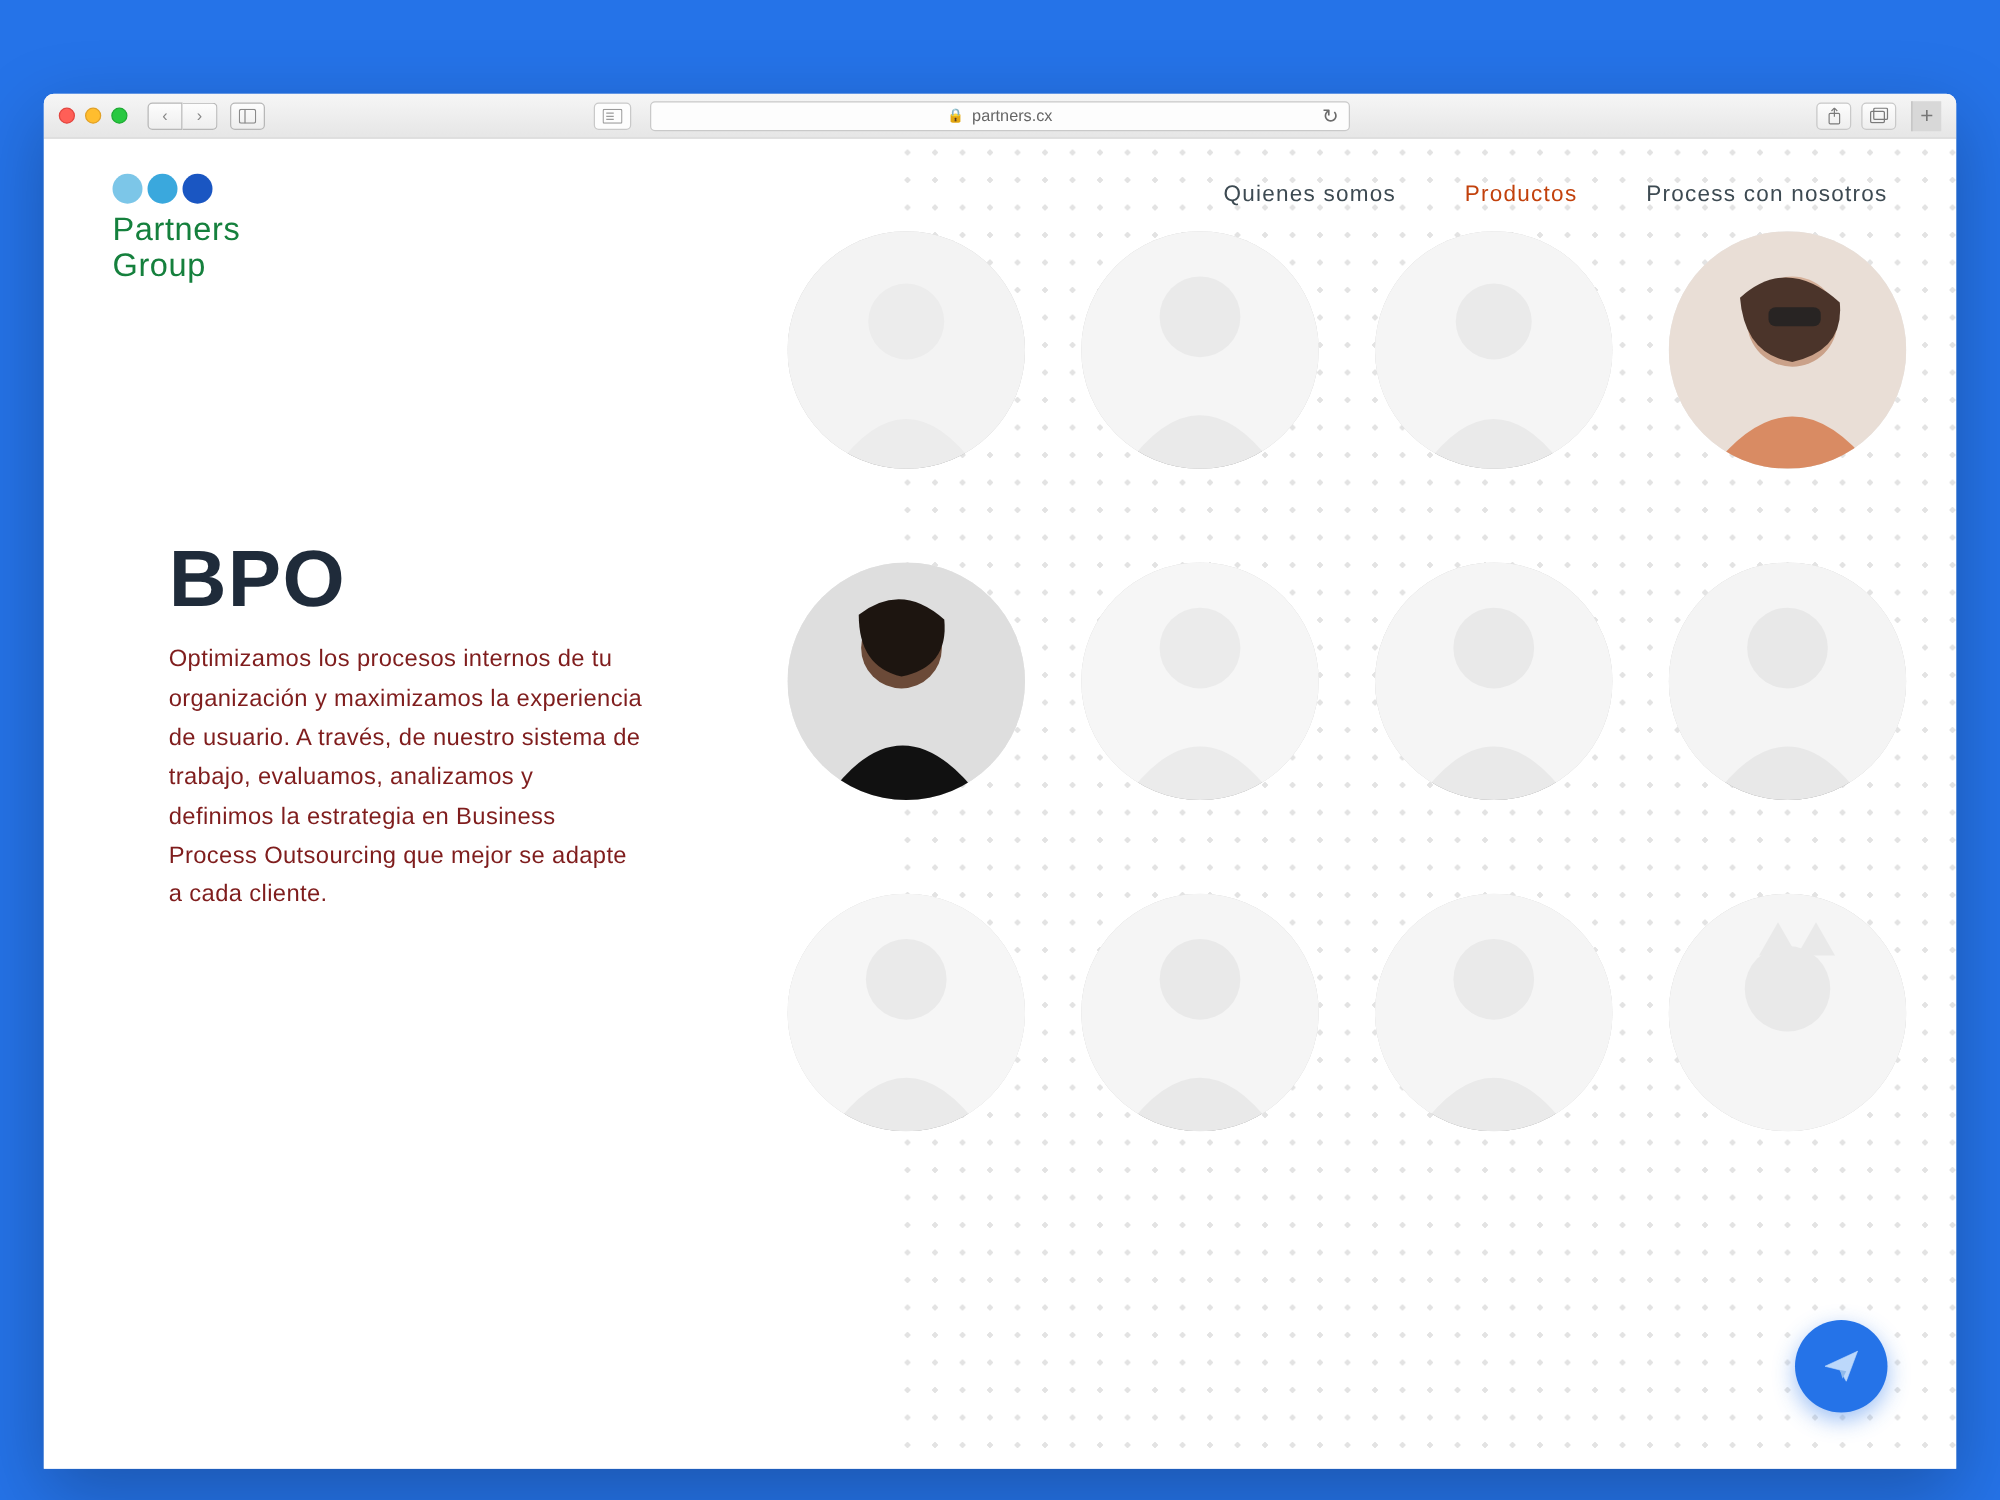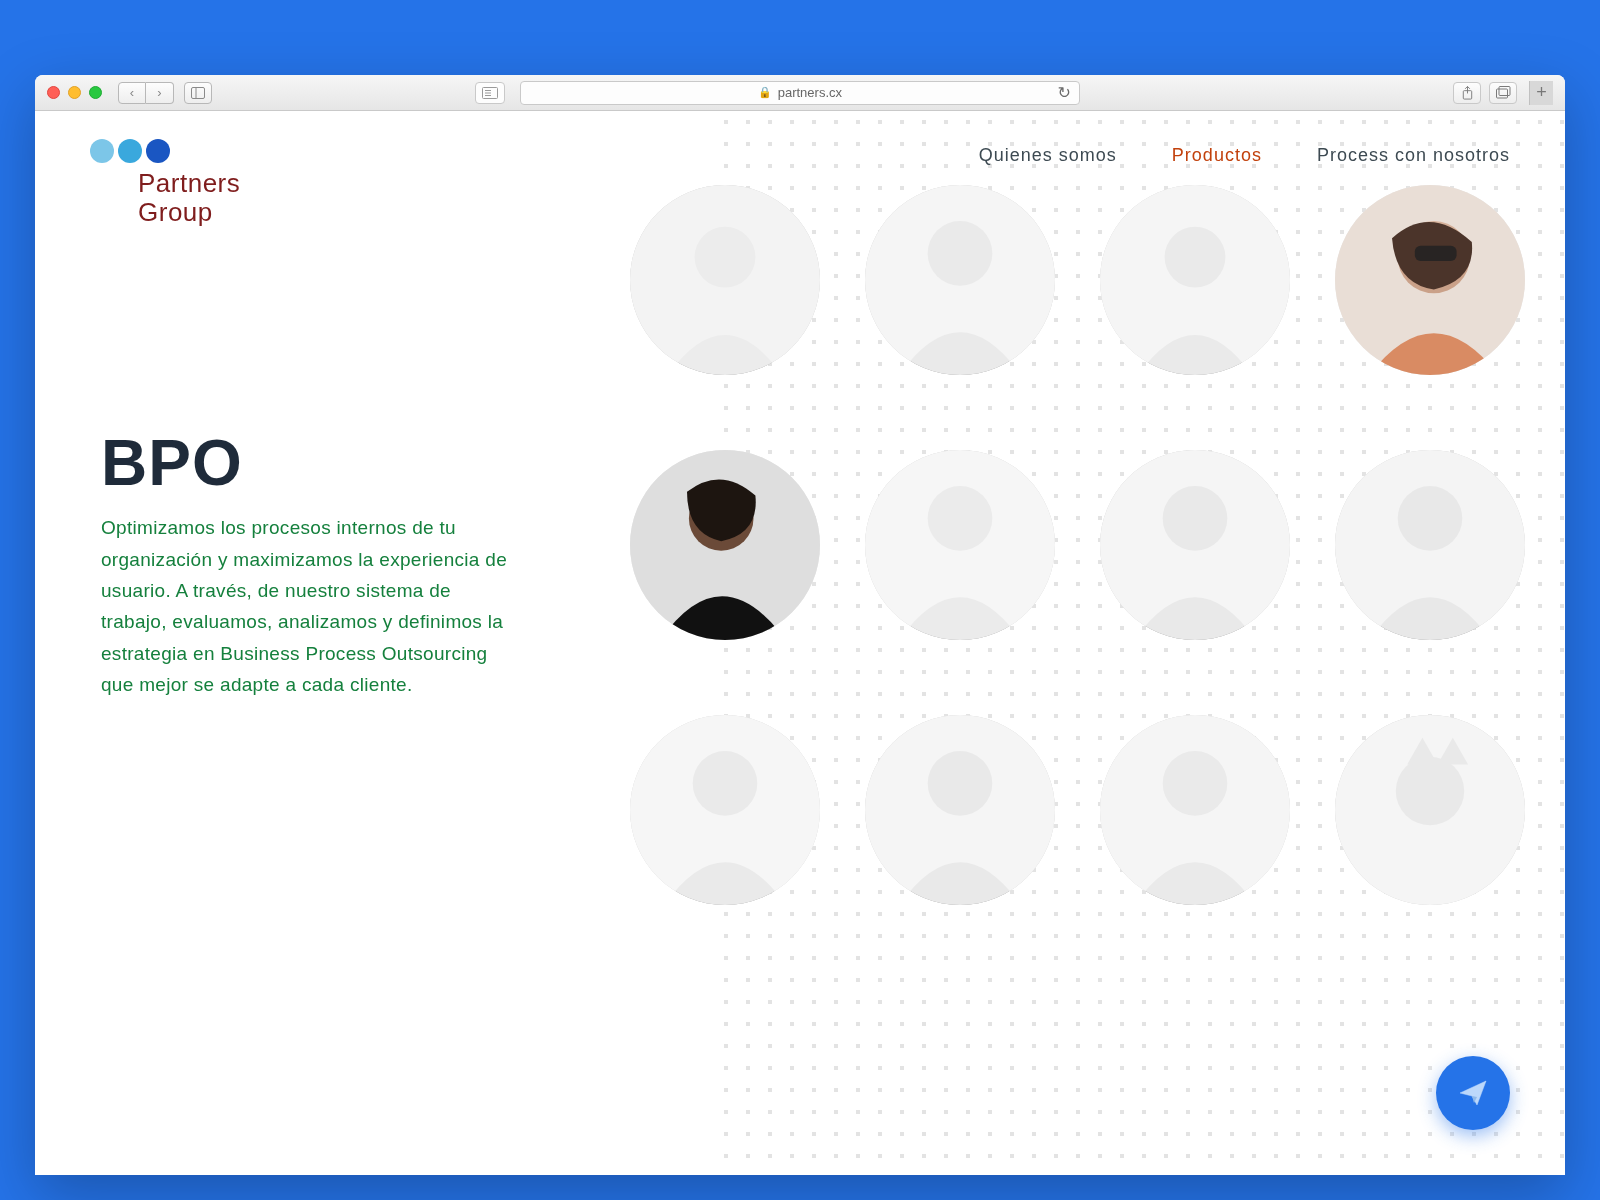--- a/index.html
+++ b/index.html
@@ -54,28 +54,28 @@
 .page{position:relative;height:calc(100% - 36px);background:#fff;overflow:hidden;}
 .dotbg{position:absolute;right:0;top:0;bottom:0;width:850px;background-image:radial-gradient(#e3e3e3 2.2px, transparent 2.2px);background-size:22px 22px;background-position:0 0;}
 
 .header{position:relative;z-index:3;display:flex;align-items:flex-start;padding:28px 55px 0 55px;}
 .logo{display:flex;flex-direction:column;gap:6px;}
 .logodots{display:flex;gap:4px;}
 .logodots span{width:24px;height:24px;border-radius:50%;display:block;}
 .ld1{background:#7cc6e8;}
 .ld2{background:#3aa8dd;}
 .ld3{background:#1a56c2;}
-.logotext{font-size:26px;color:#7f1d1d;font-weight:500;line-height:1.1;letter-spacing:0.5px;margin-left:48px;}
+.logotext{font-size:26px;color:#15803d;font-weight:500;line-height:1.1;letter-spacing:0.5px;}
 .menu{margin-left:auto;display:flex;gap:55px;align-items:center;padding-top:6px;}
 .menu a{color:#3d4a52;font-size:18px;letter-spacing:1px;text-decoration:none;cursor:pointer;}
 .menu a.active{color:#c2410c;}
 
-.content{position:relative;z-index:3;padding:200px 0 0 66px;width:480px;}
+.content{position:relative;z-index:3;padding:200px 0 0 100px;width:480px;}
 .content h1{font-size:64px;font-weight:800;color:#1f2b3a;letter-spacing:1px;margin-bottom:12px;}
-.content p{font-size:19px;line-height:1.65;color:#15803d;letter-spacing:0.3px;}
+.content p{font-size:19px;line-height:1.65;color:#7f1d1d;letter-spacing:0.3px;}
 
 .grid{position:absolute;right:40px;top:74px;display:grid;grid-template-columns:repeat(4,190px);grid-template-rows:repeat(3,190px);gap:75px 45px;z-index:2;}
 .cell{width:190px;height:190px;border-radius:50%;overflow:hidden;background:#e8e8e8;position:relative;}
 .cell.faded::after{content:"";position:absolute;inset:0;background:rgba(255,255,255,0.78);}
 .cell svg{width:100%;height:100%;}
 
 .fab{position:absolute;right:55px;bottom:45px;width:74px;height:74px;border-radius:50%;background:#2573e8;display:flex;align-items:center;justify-content:center;box-shadow:0 6px 18px rgba(37,115,232,0.45);z-index:5;cursor:pointer;}
 .fab svg{width:32px;height:32px;fill:#cfe2fb;}
 
 

